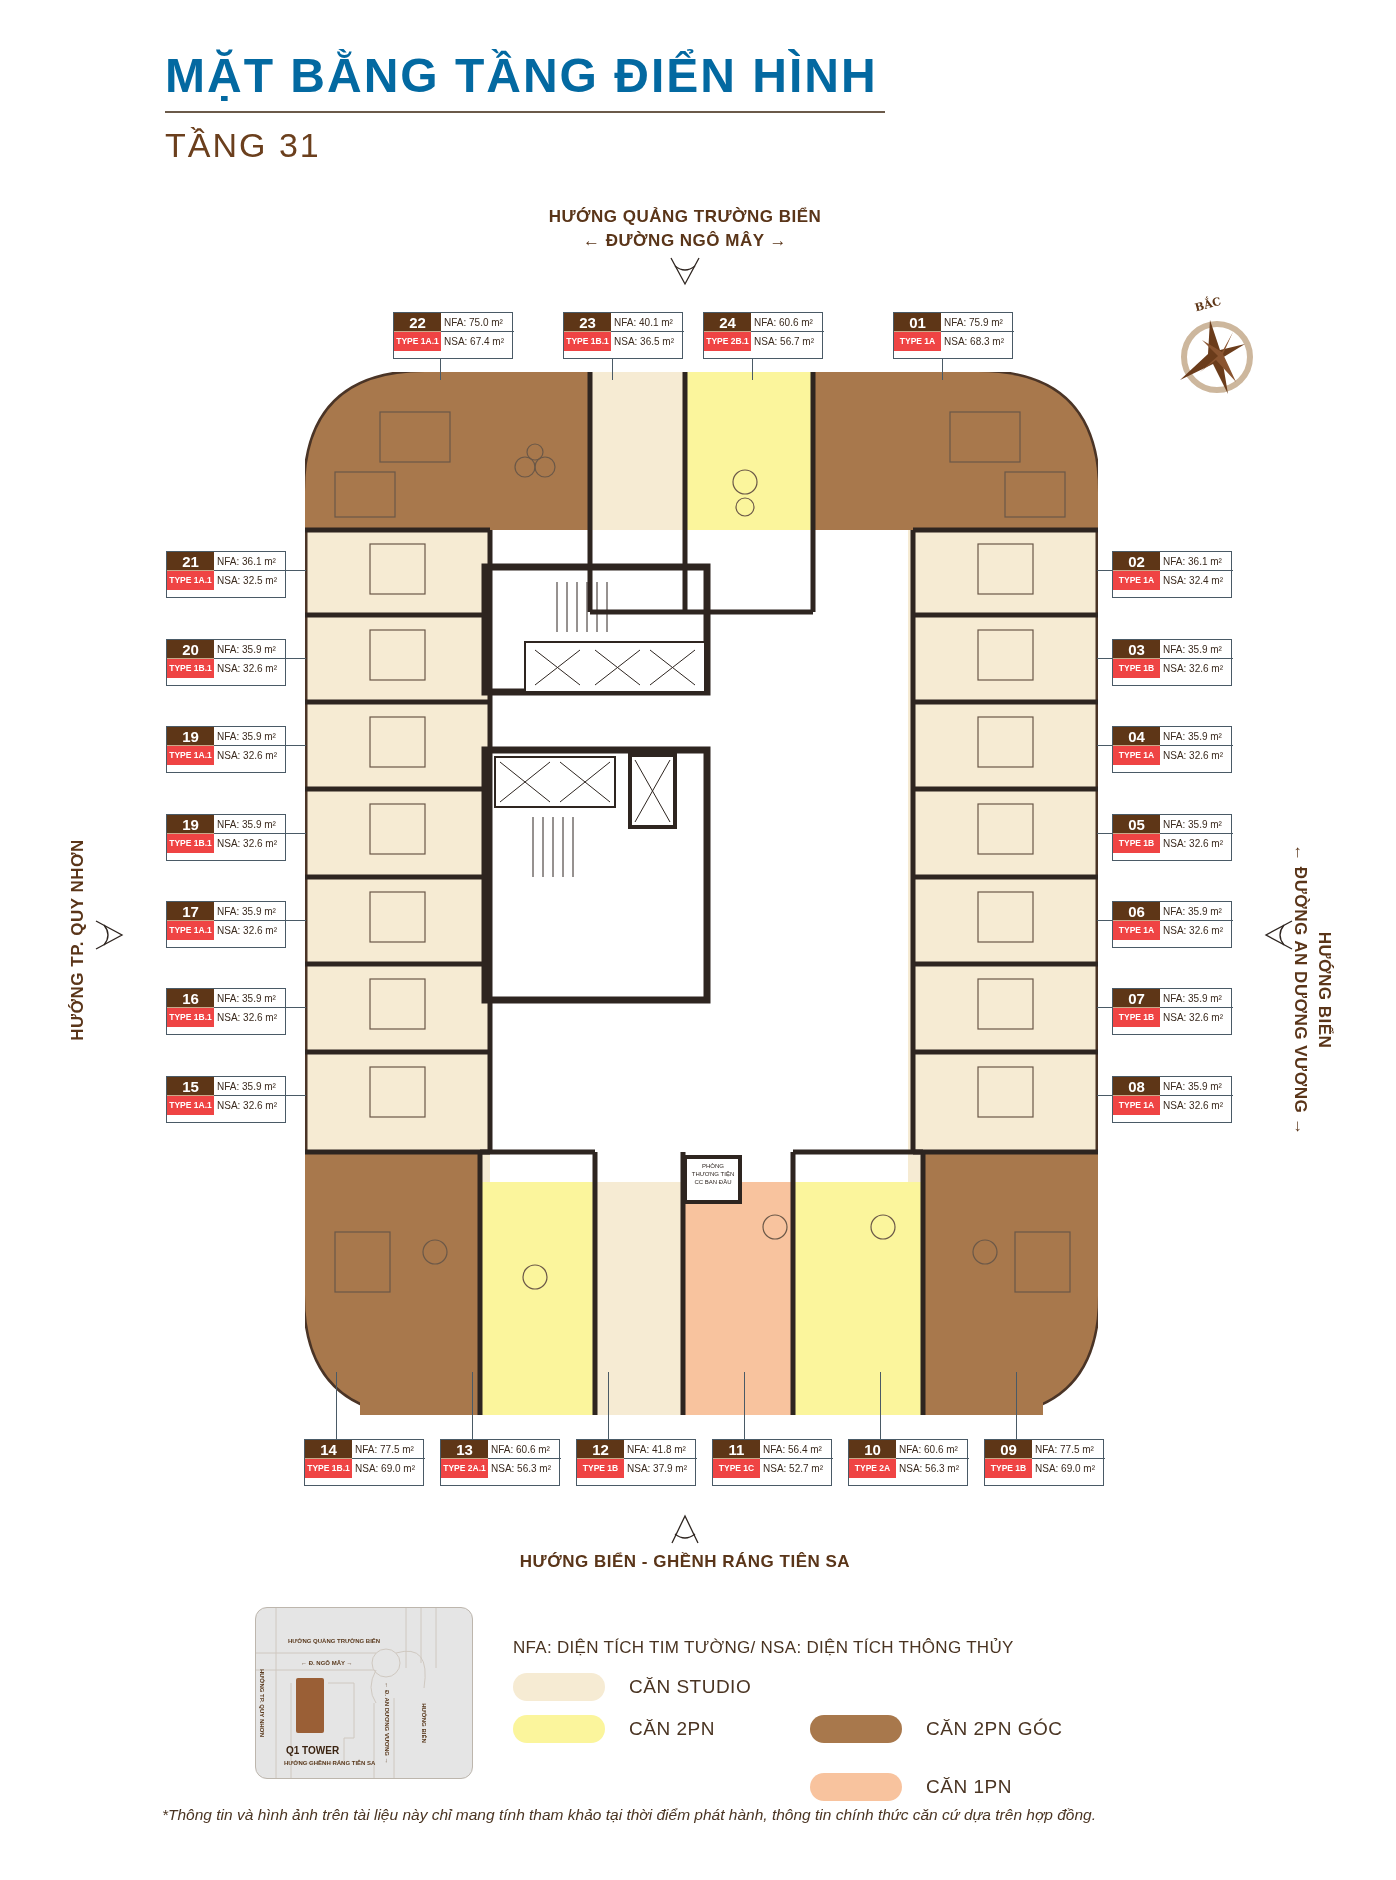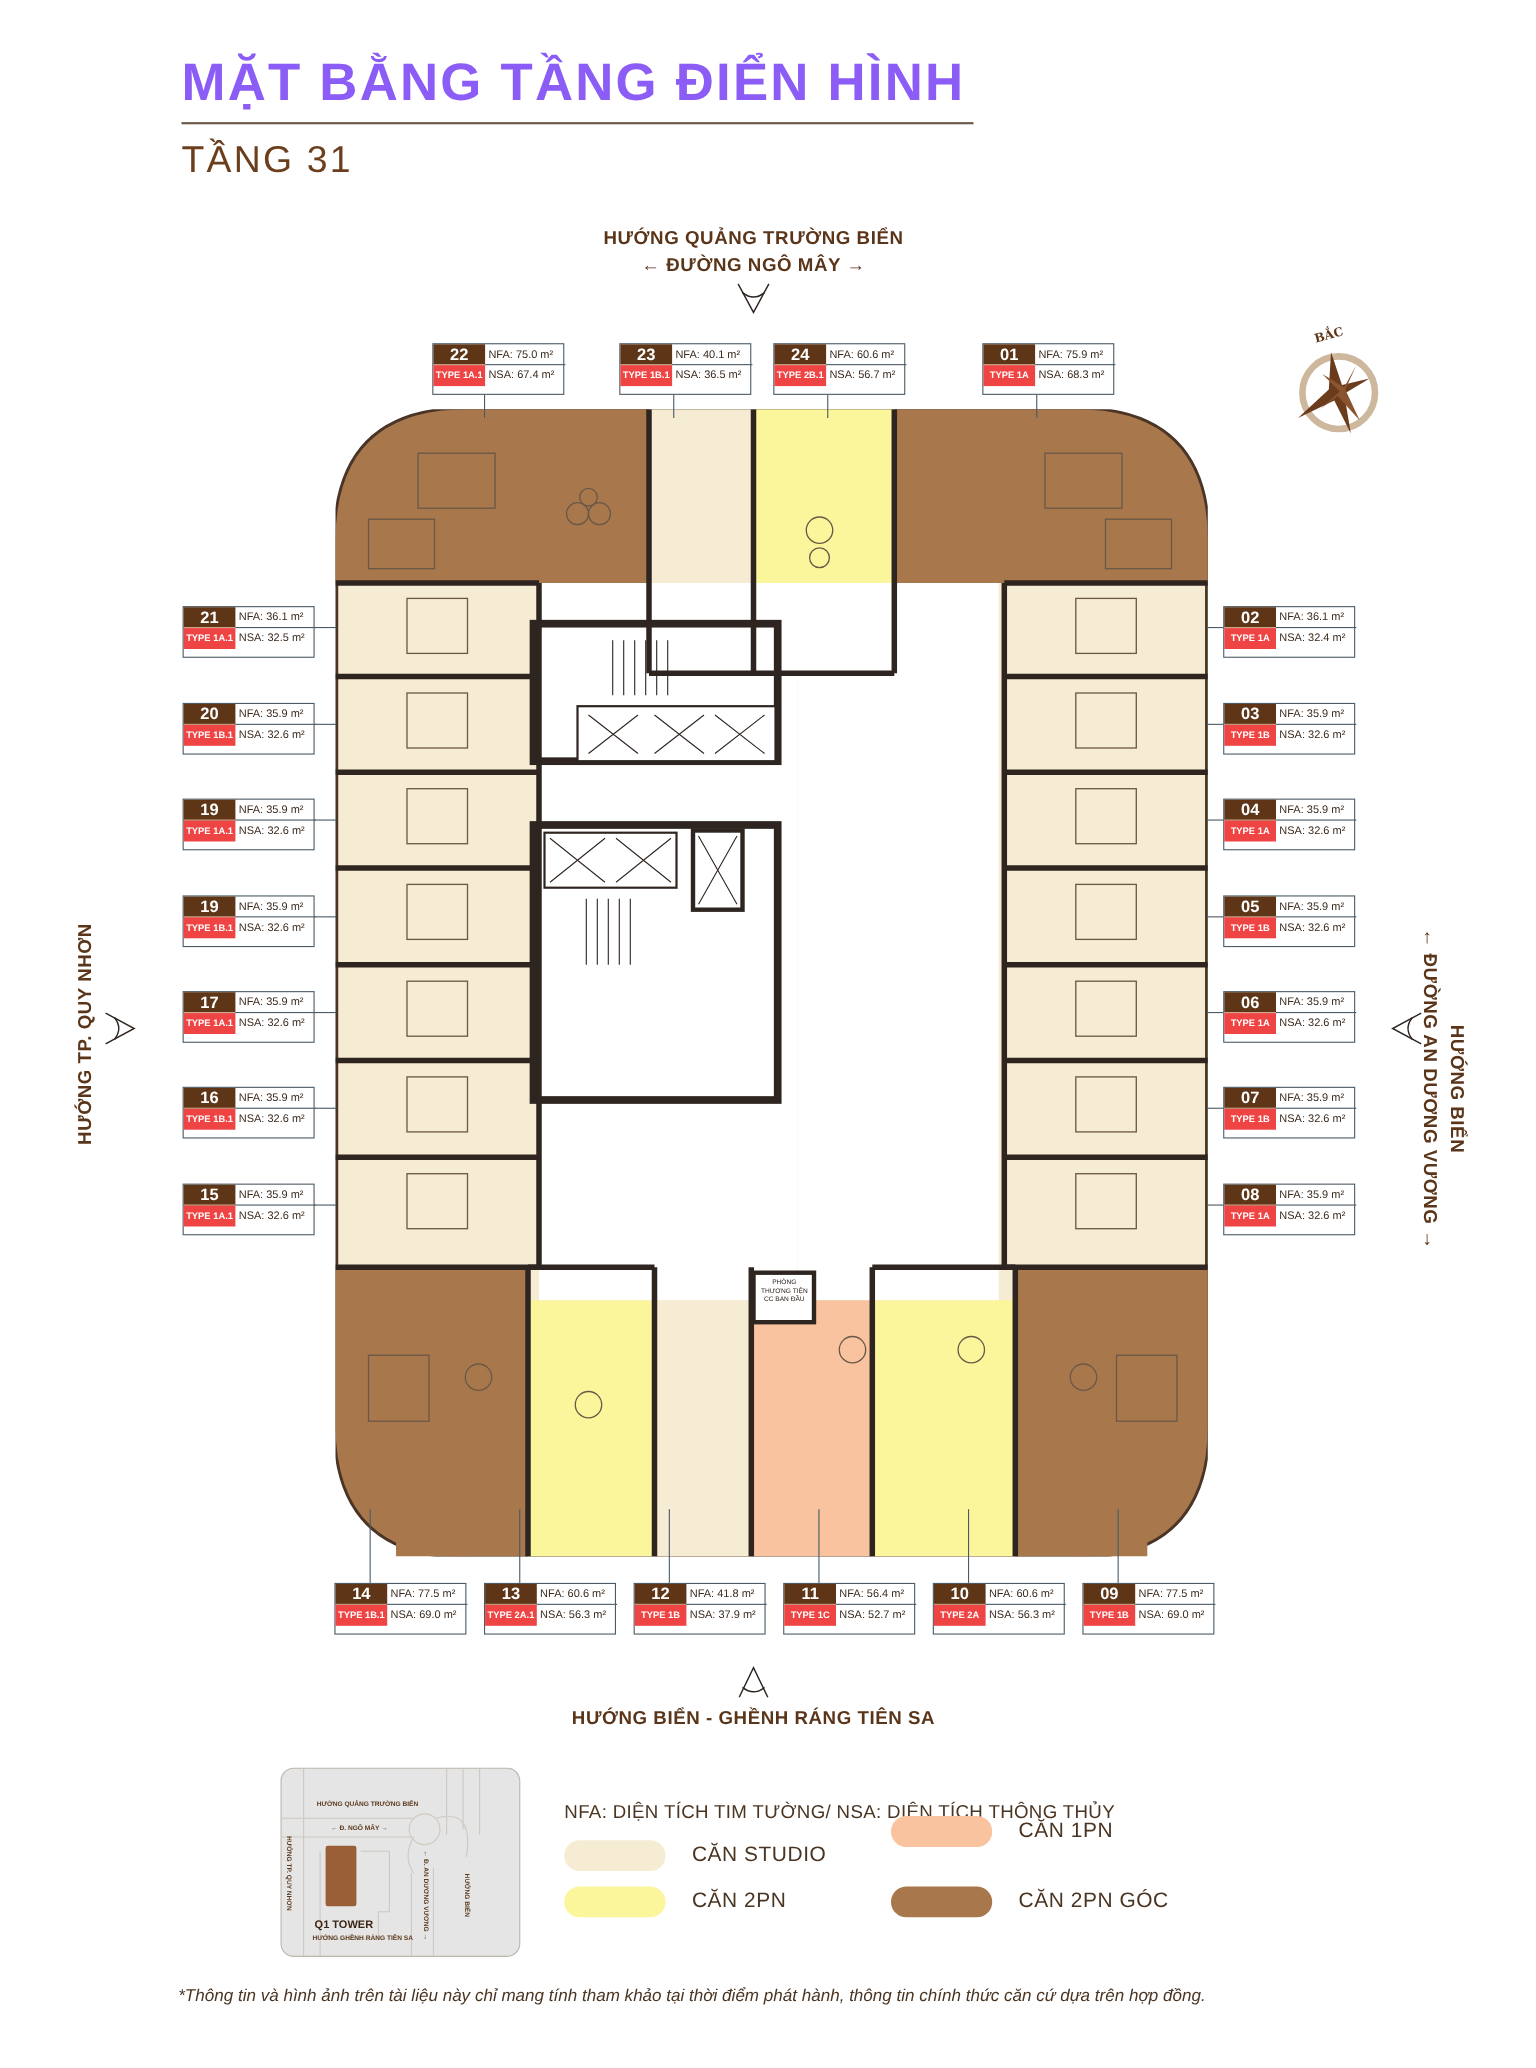--- a/index.html
+++ b/index.html
@@ -1,19 +1,19 @@
 <!DOCTYPE html>
 <html><head>
 <meta charset="utf-8">
 <style>
   * { box-sizing: border-box; margin: 0; padding: 0; }
   html, body { width: 1396px; height: 1880px; background: #ffffff; overflow: hidden; }
   body { position: relative; font-family: "Liberation Sans", "DejaVu Sans", sans-serif; color: #5a3a1e; }
 
-  .title { position: absolute; left: 165px; top: 48px; font-size: 48px; font-weight: 700; letter-spacing: 2px; color: #8b5cf6; }
+  .title { position: absolute; left: 165px; top: 48px; font-size: 48px; font-weight: 700; letter-spacing: 2px; color: #0369a1; }
   .title-rule { position: absolute; left: 165px; top: 111px; width: 720px; height: 2px; background: #6b5a4a; }
   .subtitle { position: absolute; left: 165px; top: 126px; font-size: 34px; font-weight: 400; letter-spacing: 2px; color: #6b3f1d; }
 
   .dir { position: absolute; font-weight: 700; color: #5a3519; font-size: 17px; letter-spacing: 0.5px; text-align: center; }
   .dir-top { left: 500px; top: 205px; width: 370px; line-height: 24px; }
   .dir-bottom { left: 420px; top: 1552px; width: 530px; }
   .dir-left { left: 35px; top: 940px; width: 260px; transform: translate(-50%, -50%) rotate(-90deg); transform-origin: center; left: 78px; }
   .dir-right { left: 1312px; top: 990px; width: 340px; transform: translate(-50%, -50%) rotate(90deg); line-height: 24px; }
 
   .eye { position: absolute; }
@@ -392,21 +392,21 @@
   <div class="mm-tower"></div>
   <div class="mm-q1">Q1 TOWER</div>
   <div class="mm-text" style="left:28px;top:152px">HƯỚNG GHỀNH RÁNG TIÊN SA</div>
 </div>
 
 <div class="legend-title">NFA: DIỆN TÍCH TIM TƯỜNG/ NSA: DIỆN TÍCH THÔNG THỦY</div>
 <div class="legend-item" style="left:513px;top:1673px">
   <div class="legend-swatch" style="background:#f6ebd3"></div>
   <div class="legend-label">CĂN STUDIO</div>
 </div>
-<div class="legend-item" style="left:810px;top:1651px">
+<div class="legend-item" style="left:810px;top:1773px">
   <div class="legend-swatch" style="background:#f8c39e"></div>
   <div class="legend-label">CĂN 1PN</div>
 </div>
 <div class="legend-item" style="left:513px;top:1715px">
   <div class="legend-swatch" style="background:#fbf59c"></div>
   <div class="legend-label">CĂN 2PN</div>
 </div>
 <div class="legend-item" style="left:810px;top:1715px">
   <div class="legend-swatch" style="background:#a8784c"></div>
   <div class="legend-label">CĂN 2PN GÓC</div>

